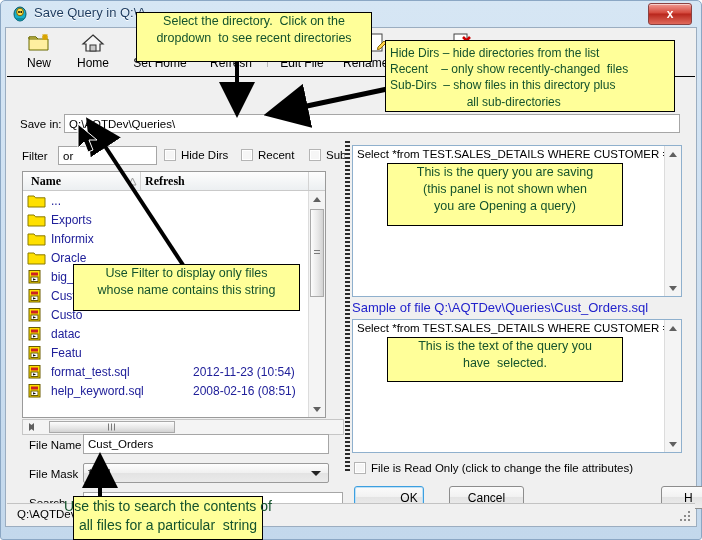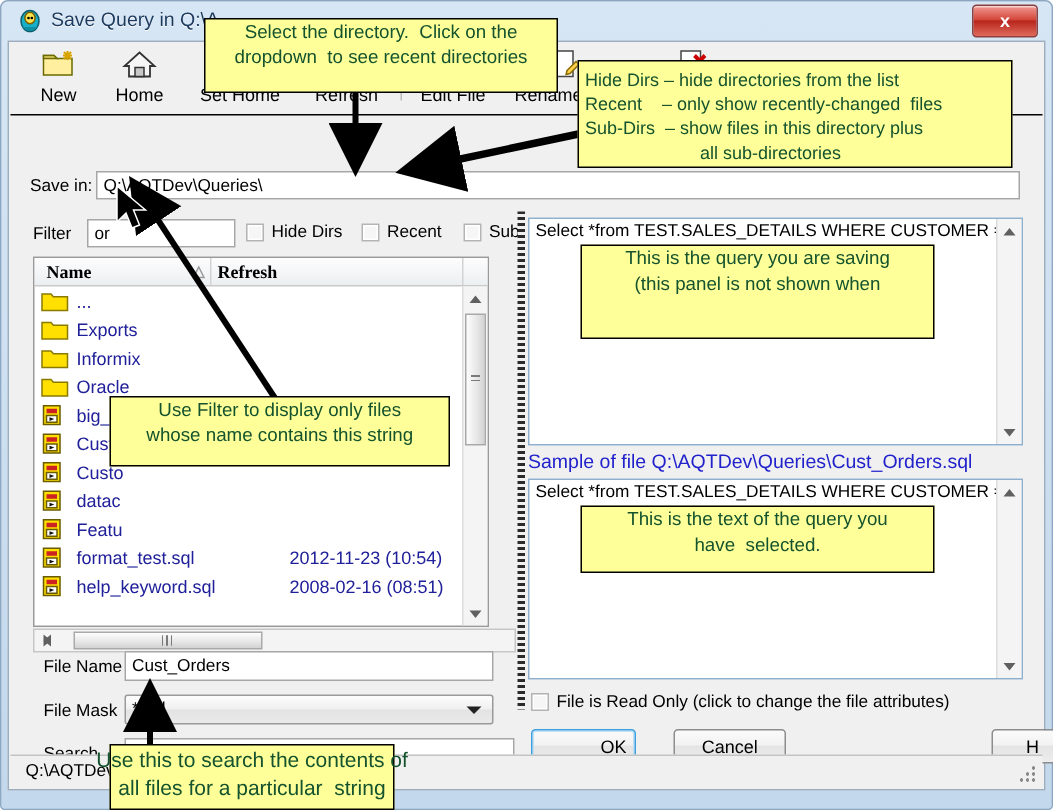--- a/index.html
+++ b/index.html
@@ -543,20 +543,21 @@
   </div>
 
   <div class="callout" style="left:73px;top:264px;width:227px;height:47px;font-size:12.5px;">
     <div class="ln">Use Filter to display only files</div>
     <div class="ln">whose name contains this string</div>
   </div>
 
   <div class="callout" style="left:387px;top:163px;width:236px;height:63px;font-size:12.5px;">
     <div class="ln">This is the query you are saving</div>
     <div class="ln">(this panel is not shown when</div>
+    <div class="ln">you are Opening a query)</div>
   </div>
 
   <div class="callout" style="left:387px;top:337px;width:236px;height:45px;font-size:12.5px;">
     <div class="ln">This is the text of the query you</div>
     <div class="ln">have  selected.</div>
   </div>
 
   <div class="callout" style="left:73px;top:496px;width:190px;height:44px;font-size:14px;">
     <div class="ln">Use this to search the contents of</div>
     <div class="ln">all files for a particular  string</div>

